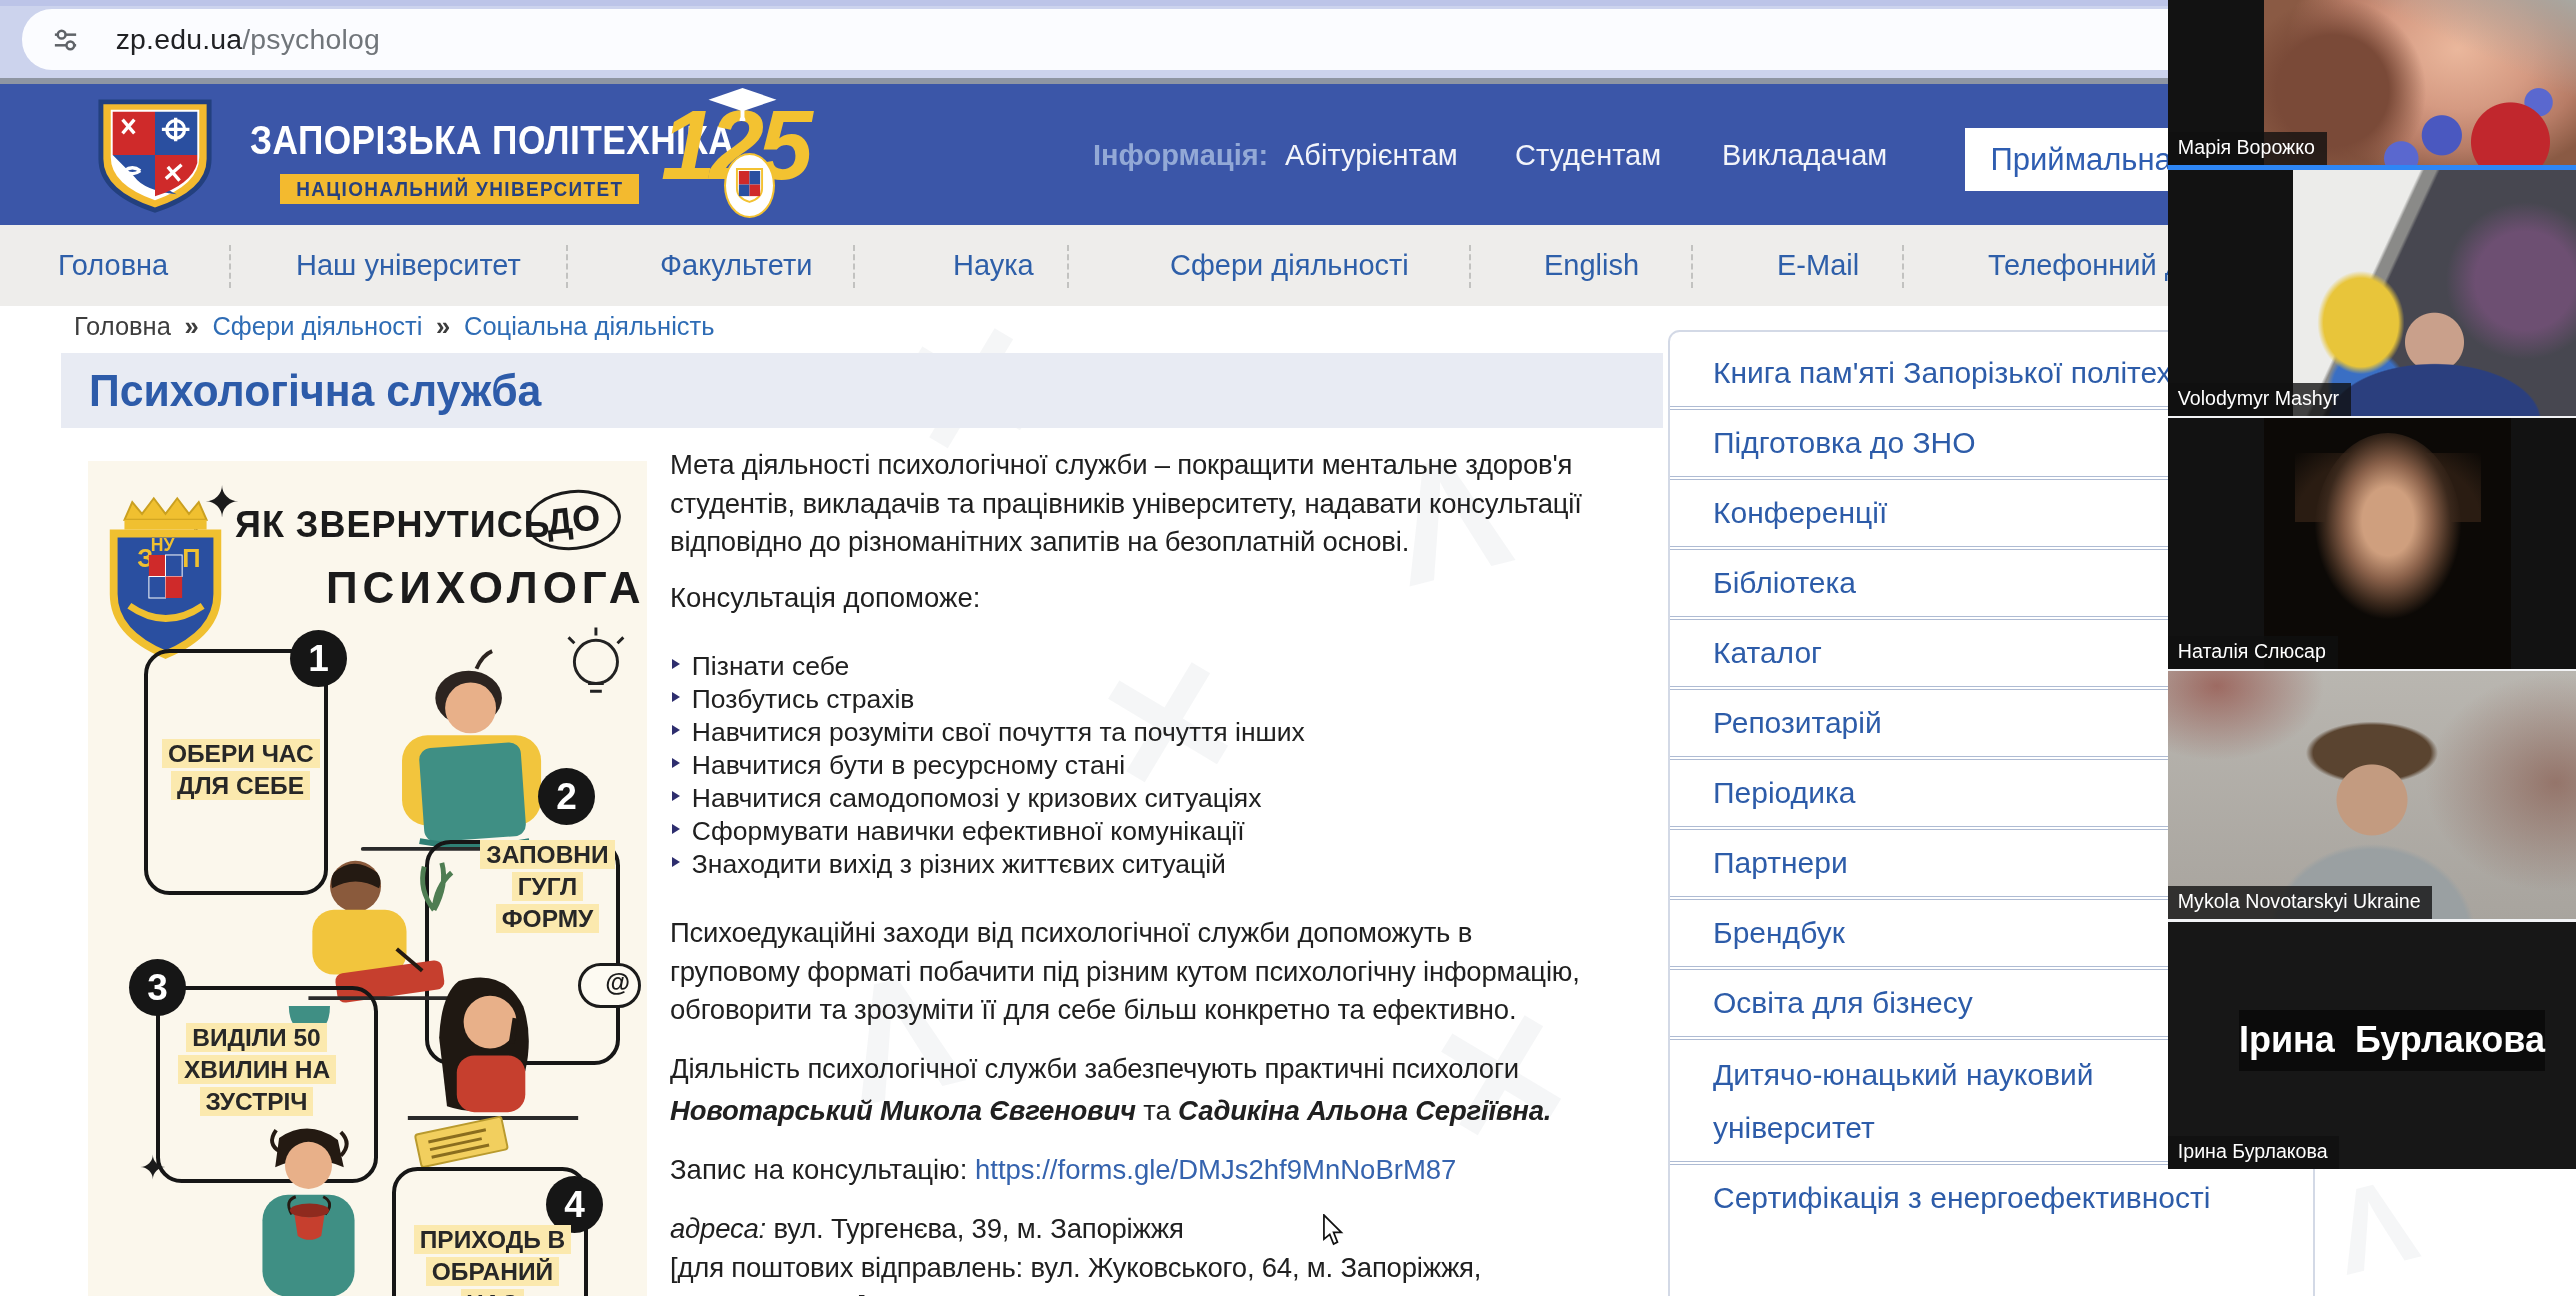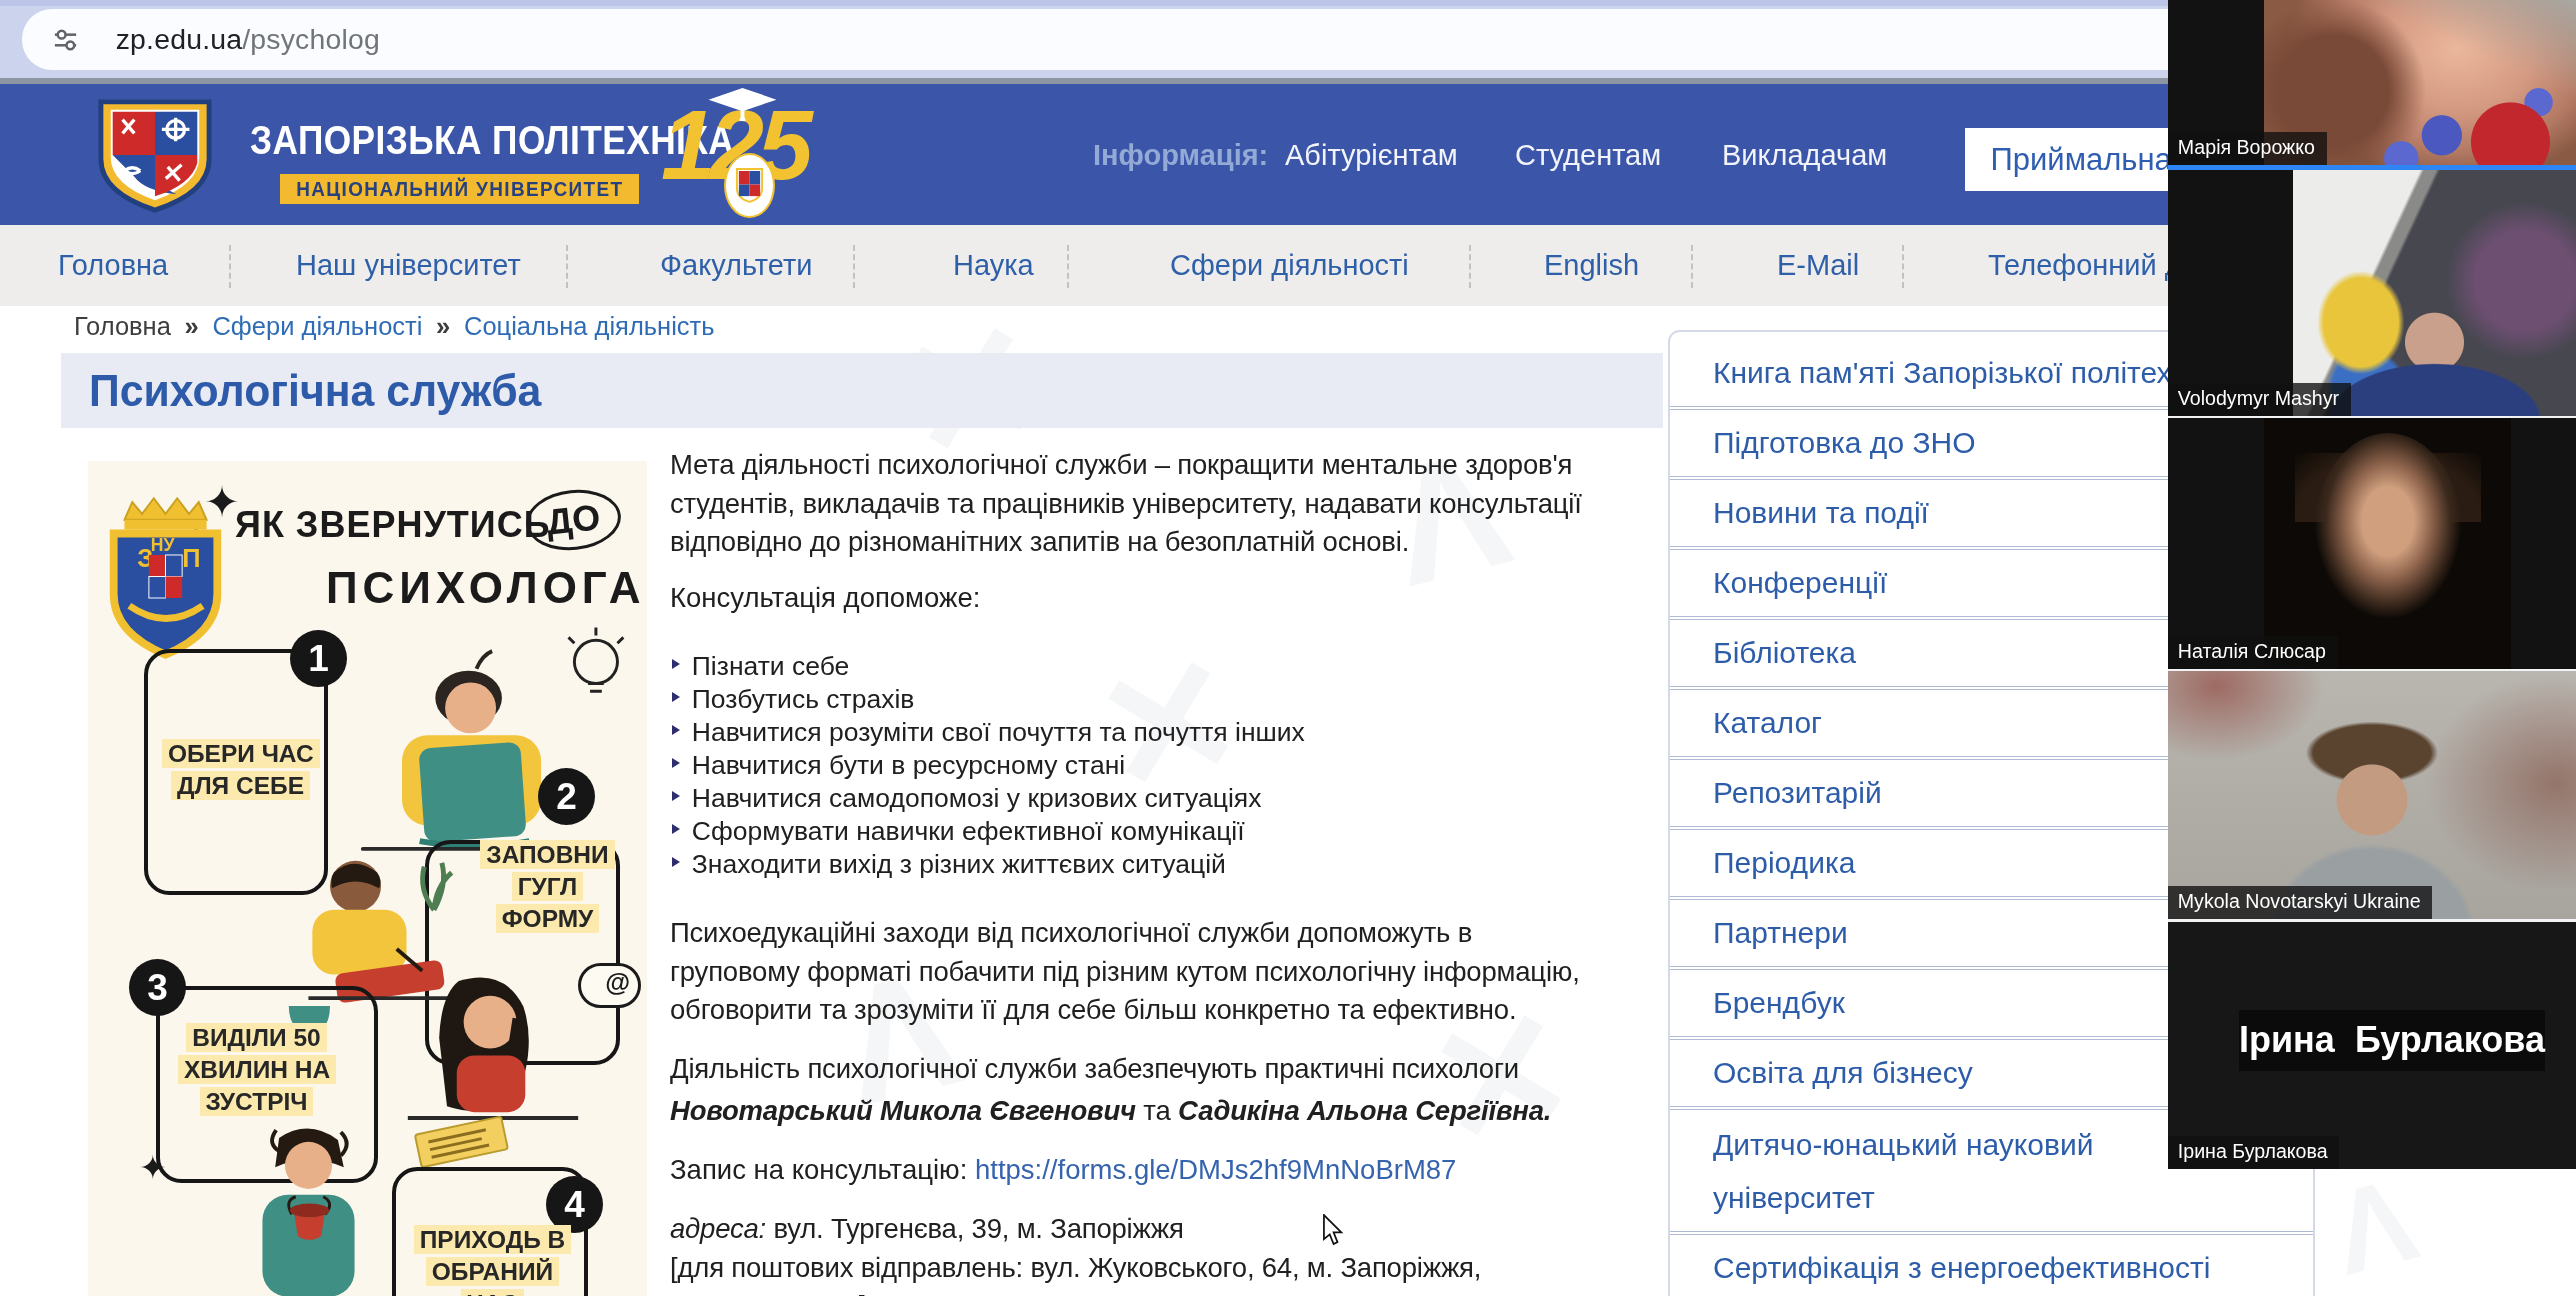--- a/index.html
+++ b/index.html
@@ -397,21 +397,20 @@
       <span class="addr-label">адреса:</span><span> вул. Тургенєва, 39, м. Запоріжжя</span>
     </div>
     <div class="pline" style="top:1249px">[для поштових відправлень: вул. Жуковського, 64, м. Запоріжжя,</div>
     <div class="cut-line">Україна, 69063]</div>
   </div>
 
   <div class="menu-box">
     <ul class="menu-list">
       <li><span>Книга пам'яті Запорізької політехніки</span></li>
       <li><span>Підготовка до ЗНО</span></li>
-      <li><span>Новини та події</span></li>
       <li><span>Конференції</span></li>
       <li><span>Бібліотека</span></li>
       <li><span>Каталог</span></li>
       <li><span>Репозитарій</span></li>
       <li><span>Періодика</span></li>
       <li><span>Партнери</span></li>
       <li><span>Брендбук</span></li>
       <li><span>Освіта для бізнесу</span></li>
       <li class="two-line"><span>Дитячо-юнацький науковий університет</span></li>
       <li><span>Сертифікація з енергоефективності</span></li>

